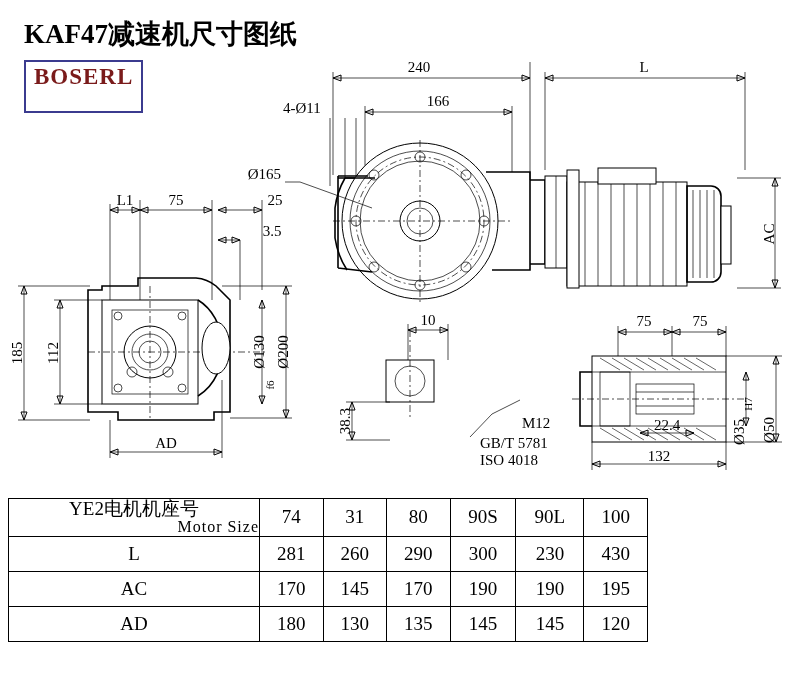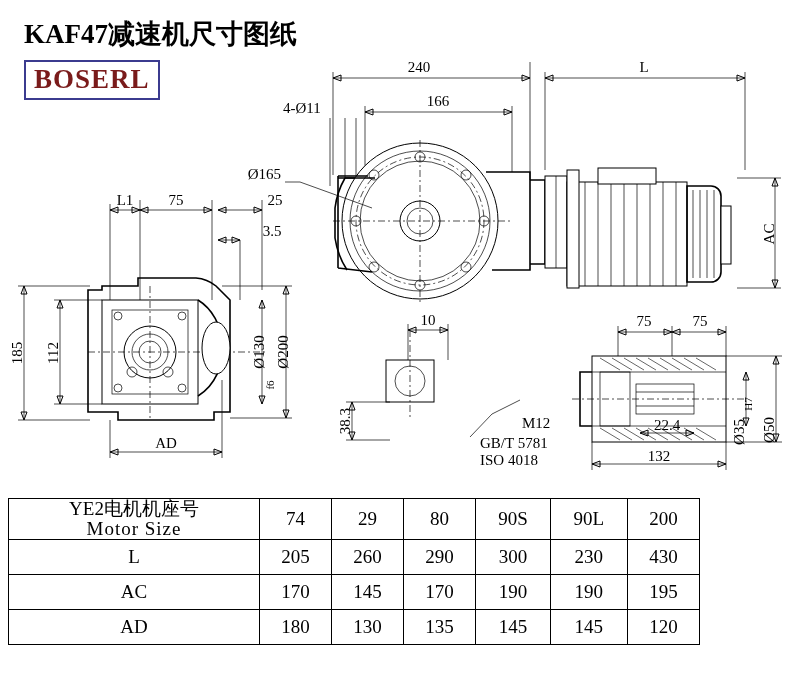--- a/index.html
+++ b/index.html
@@ -12,52 +12,52 @@
     overflow:hidden;
   }
   .title{
     position:absolute;left:24px;top:16px;
     font-family:"Liberation Serif", serif;
     font-weight:bold;font-size:27px;letter-spacing:0px;
   }
   .logo{
     position:absolute;left:24px;top:60px;
     border:2px solid #3b3b8f;
-    padding:2px 8px 3px 8px;
+    padding:2px 8px 21px 8px;
     font-family:"Liberation Serif", serif;
-    font-weight:bold;font-size:27px;color:#7a1b1b;
+    font-weight:bold;font-size:23px;color:#7a1b1b;
     background:#fff;
     letter-spacing:1px;
   }
   svg.draw{position:absolute;left:0;top:0;width:800px;height:678px;}
   .ln{stroke:#000;stroke-width:1;fill:none;}
   .ln2{stroke:#000;stroke-width:1.6;fill:none;}
   .thin{stroke:#000;stroke-width:0.7;fill:none;}
   .dash{stroke:#000;stroke-width:0.7;fill:none;stroke-dasharray:7 3 2 3;}
   .hatch{stroke:#000;stroke-width:0.6;fill:none;}
   .wht{fill:#fff;stroke:#000;stroke-width:1;}
   text{font-family:"Liberation Serif", serif;font-size:15px;fill:#000;}
   text.xs{font-size:11px;}
   
   table.spec{
     position:absolute;left:8px;top:498px;
-    width:692px;border-collapse:collapse;
+    width:640px;border-collapse:collapse;
     font-family:"Liberation Serif", serif;
   }
   table.spec td{
     border:1px solid #000;
     text-align:center;
     font-size:19px;
     height:34px;
     padding:0;
   }
   table.spec td.hd{width:250px;}
   td.two{line-height:1.05;padding:2px 0;}
   td.two .l1{font-size:19px;}
-  td.two .l2{font-size:19px;letter-spacing:1px;}
+  td.two .l2{font-size:16px;letter-spacing:1px;text-align:right;}
 </style>
 </head>
 <body>
 
 <div class="title">KAF47减速机尺寸图纸</div>
 <div class="logo">BOSERL</div>
 
 <svg class="draw" viewBox="0 0 800 678">
 
   <g>
@@ -332,29 +332,29 @@
 </svg>
 
 <table class="spec">
   <tbody>
       <tr>
     <td class="hd two">
       <div class="l1">YE2电机机座号</div>
       <div class="l2">Motor Size</div>
     </td>
     <td>74</td>
-    <td>29</td>
+    <td>31</td>
     <td>80</td>
     <td>90S</td>
     <td>90L</td>
-    <td>200</td>
+    <td>100</td>
   </tr>
   <tr>
     <td class="hd">L</td>
-    <td>205</td>
+    <td>281</td>
     <td>260</td>
     <td>290</td>
     <td>300</td>
     <td>230</td>
     <td>430</td>
   </tr>
   <tr>
     <td class="hd">AC</td>
     <td>170</td>
     <td>145</td>

